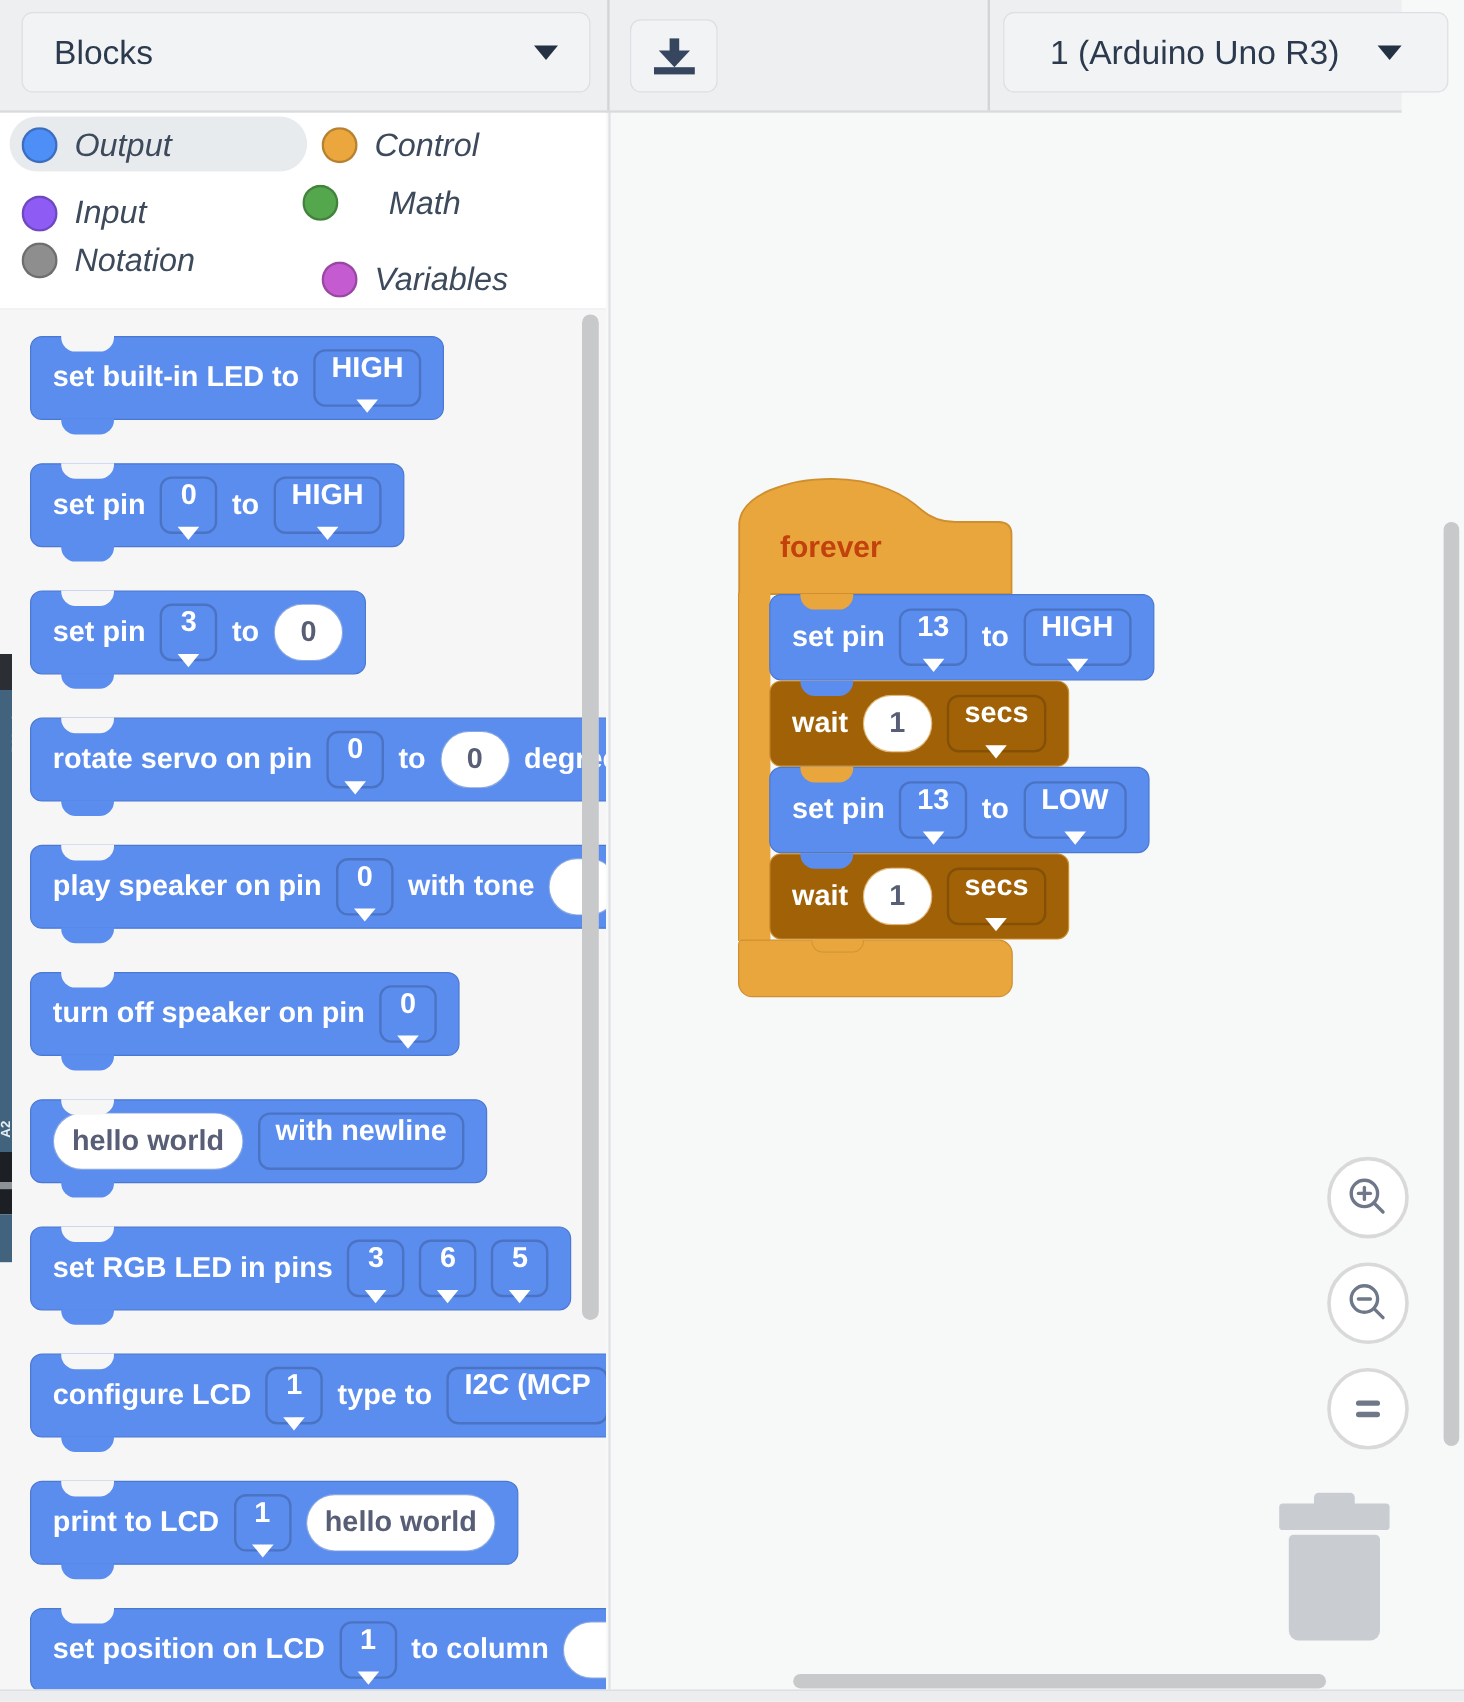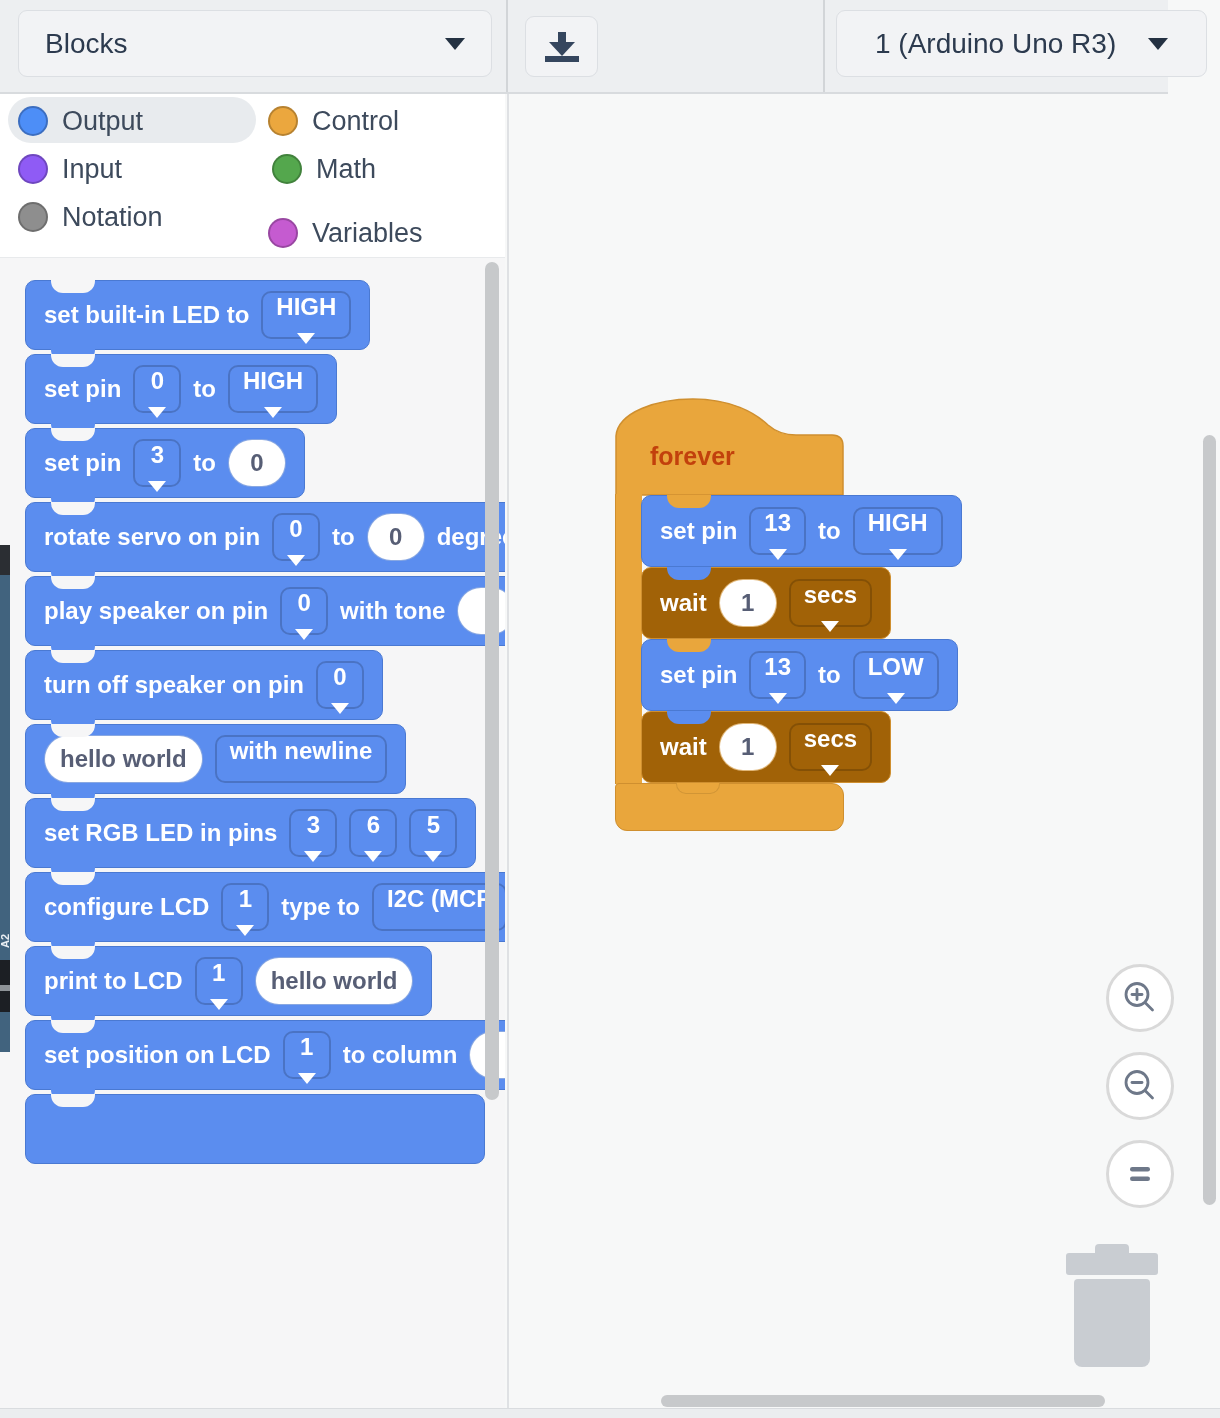--- a/index.html
+++ b/index.html
@@ -16,28 +16,28 @@
   .device-btn{left:836px;top:10px;width:371px;height:67px;padding:0 38px;justify-content:space-between;}
   .dl-btn{left:525px;top:16px;width:73px;height:61px;justify-content:center;}
   .tb-label{font-size:28px;color:#2c3a4e;}
   .caret-dark{width:0;height:0;border-left:10px solid transparent;border-right:10px solid transparent;border-top:12px solid #243142;}
   .dl-icon{position:relative;width:34px;height:30px;}
   .dl-icon .stem{position:absolute;left:13px;top:0;width:8px;height:12px;background:#35465e;}
   .dl-icon .head{position:absolute;left:4px;top:10px;width:0;height:0;border-left:13px solid transparent;border-right:13px solid transparent;border-top:14px solid #35465e;}
   .dl-icon .base{position:absolute;left:0;bottom:0;width:34px;height:6px;background:#35465e;}
   
   .catpanel{position:absolute;left:0;top:94px;width:505px;height:164px;background:#ffffff;border-bottom:1px solid #e8eaec;box-sizing:border-box;}
-  .cat-item{position:absolute;display:flex;align-items:center;height:48px;cursor:pointer;}
+  .cat-item{position:absolute;display:flex;align-items:center;height:48px;cursor:pointer;font-style:italic;}
   .cat-pill{position:absolute;left:8px;top:3px;width:248px;height:46px;background:#e8ebee;border-radius:23px;}
   .cat-dot{width:30px;height:30px;border-radius:50%;box-sizing:border-box;border:2px solid rgba(0,0,0,0.22);margin-right:14px;}
   .cat-label{font-size:27px;color:#3d4a5c;}
   
   .palette{position:absolute;left:0;top:258px;width:505px;height:1150px;background:#f6f6f7;overflow:hidden;box-sizing:border-box;padding:22px 0 0 25px;}
   .vdivider{position:absolute;left:507px;top:94px;width:2px;height:1314px;background:#dfe1e4;}
-  .pblock-row{height:74px;position:relative;}
+  .pblock-row{height:74px;margin-bottom:32px;position:relative;}
   .block{position:relative;display:inline-flex;align-items:center;gap:12px;height:70px;border-radius:10px;padding:0 18px;box-sizing:border-box;color:#fff;font-weight:bold;font-size:24px;white-space:nowrap;cursor:grab;}
   .block.blue{background:#5b8def;border:1.5px solid #4a79d2;}
   .block.orange{background:#a16207;border:1.5px solid #cf8f2f;}
   .dent{position:absolute;top:-1px;left:25px;width:44px;height:13px;border-radius:0 0 12px 12px;}
   .dent.pal{background:#f6f6f7;}
   .dent.c-blue{background:#5b8def;}
   .dent.c-orange{background:#e9a63c;}
   .bump{position:absolute;bottom:-13px;left:25px;width:44px;height:13px;border-radius:0 0 12px 12px;}
   .bump.c-blue{background:#5b8def;}
   .blabel{color:#fff;}
@@ -90,33 +90,33 @@
   </div>
 </div>
 
 <div class="catpanel">
   <div class="cat-pill"></div>
   <div id="categories">
       <div class="cat-item" style="left: 18px; top: 3px;">
         <span class="cat-dot" style="background: rgb(77, 142, 247);"></span>
         <span class="cat-label">Output</span>
       </div>
-      <div class="cat-item" style="left: 18px; top: 51px;">
+      <div class="cat-item" style="left: 18px; top: 51px; align-items: flex-end;">
         <span class="cat-dot" style="background: rgb(143, 91, 245);"></span>
         <span class="cat-label">Input</span>
       </div>
       <div class="cat-item" style="left: 18px; top: 99px;">
         <span class="cat-dot" style="background: rgb(142, 142, 142);"></span>
         <span class="cat-label">Notation</span>
       </div>
       <div class="cat-item" style="left: 268px; top: 3px;">
         <span class="cat-dot" style="background: rgb(235, 167, 62);"></span>
         <span class="cat-label">Control</span>
       </div>
-      <div class="cat-item" style="left: 272px; top: 51px;">
+      <div class="cat-item" style="left: 252px; top: 51px; gap: 28px;">
         <span class="cat-dot" style="background: rgb(84, 167, 77);"></span>
         <span class="cat-label">Math</span>
       </div>
       <div class="cat-item" style="left: 268px; top: 115px;">
         <span class="cat-dot" style="background: rgb(197, 91, 208);"></span>
         <span class="cat-label">Variables</span>
       </div>
     </div>
 </div>
 

